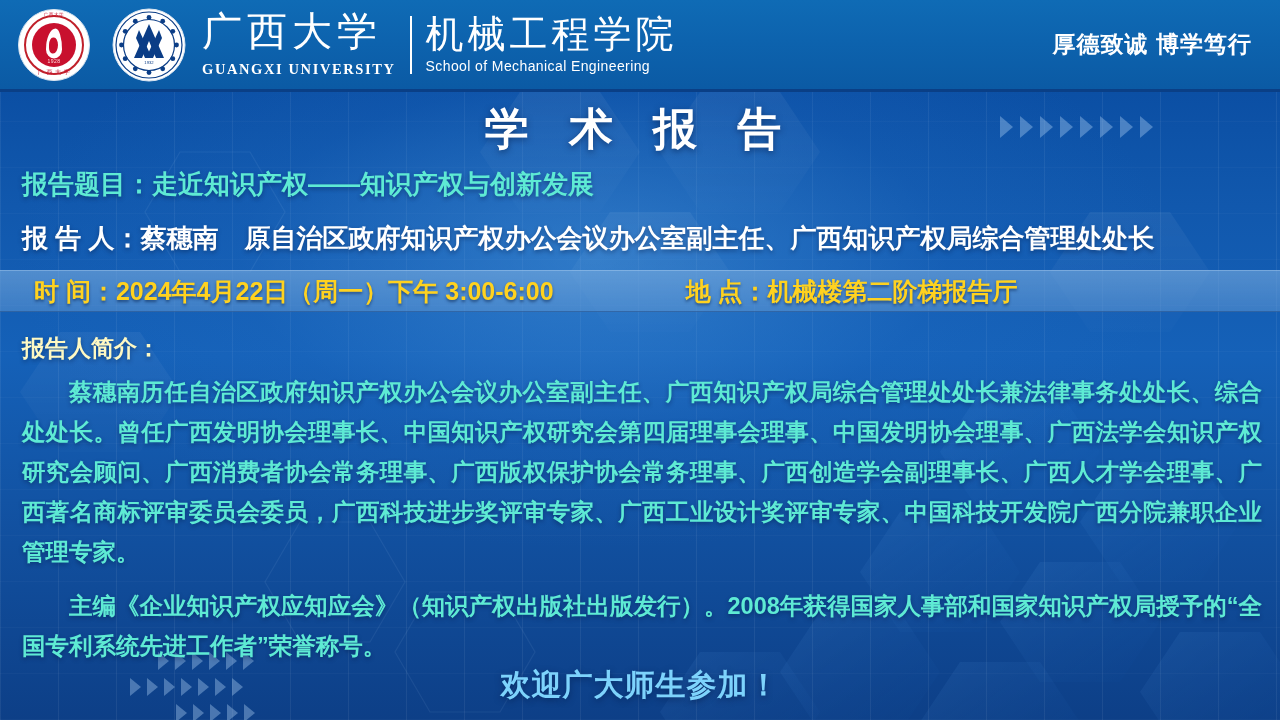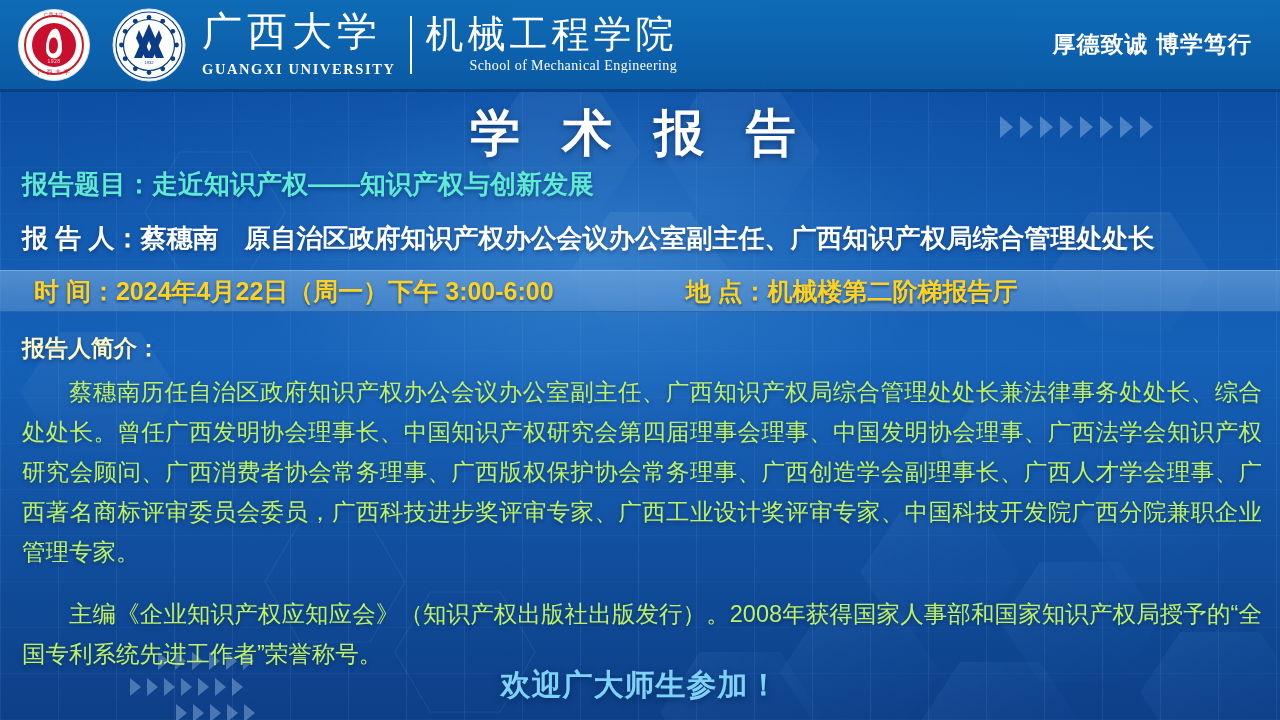--- a/index.html
+++ b/index.html
@@ -70,22 +70,21 @@
     font-family:"Liberation Serif","DejaVu Serif",serif; font-weight:700;
   }
   .divider-v { width:2px; height:58px; background:#fff; margin:0 14px; }
   .cn-name2 {
     color:#fff; font-size:38px; line-height:1;
     font-family:"DejaVu Serif","Liberation Serif",serif;
     letter-spacing:4px;
   }
   .en-name2 {
     color:#fff; font-size:14px; letter-spacing:.4px; margin-top:5px;
-    font-family:Liberation Serif, serif;
-    margin-left:44px;
+    font-family:Liberation Sans, sans-serif;
   }
   .motto {
     margin-left:auto; color:#fff; font-size:23px; letter-spacing:1px;
     font-weight:700; padding-right:10px;
   }
 
   
   #bgwrap { position:absolute; left:0; top:92px; width:1280px; height:628px; overflow:hidden; }
   #bgwrap .base {
     position:absolute; inset:0;
@@ -107,21 +106,21 @@
     background:radial-gradient(ellipse 52% 48% at 46% 42%,
       rgba(86,164,232,.42) 0%, rgba(36,112,200,.18) 45%, rgba(8,55,120,0) 74%);
   }
 
   
   #titlebar {
     position:absolute; left:0; top:92px; width:1280px; height:62px; z-index:6;
   }
   #title {
     position:absolute; left:0; right:0; top:8px; text-align:center;
-    color:#ffffff; font-size:50px; font-weight:700; letter-spacing:14px;
+    color:#ffffff; font-size:44px; font-weight:700; letter-spacing:14px;
     text-shadow:0 2px 6px rgba(0,26,70,.55);
   }
   .chev-row {
     position:absolute; display:flex; gap:7px; align-items:center;
   }
   .chev {
     width:0; height:0;
     border-top:11px solid transparent; border-bottom:11px solid transparent;
     border-left:13px solid rgba(175,210,245,.38);
   }
@@ -148,26 +147,26 @@
   }
   #timebar .tb-place {
     margin-left:132px; font-size:25px; font-weight:700; color:#ffd21f; white-space:nowrap;
     text-shadow:0 2px 3px rgba(0,24,66,.5);
   }
 
   #bio-label { left:22px; top:333px; font-size:23px; color:#fef9c3; }
 
   #bio-body {
     position:absolute; z-index:8; left:22px; top:372px; width:1240px;
-    color:#bef264; font-size:23.5px; font-weight:400; line-height:40px;
+    color:#5eead4; font-size:23.5px; font-weight:700; line-height:40px;
     text-shadow:0 2px 4px rgba(0,24,66,.45);
     text-align:justify; text-justify:inter-character;
   }
   #bio-body p { text-indent:2em; margin:0; }
-  #bio-body p.p2 { margin-top:22px; }
+  #bio-body p.p2 { margin-top:14px; }
 
   #welcome {
     position:absolute; z-index:9; left:0; right:0; top:665px; text-align:center;
     color:#7dd3fc; font-size:30px; font-weight:700; letter-spacing:1px;
     text-shadow:0 2px 6px rgba(0,24,66,.55);
   }
 
   
   .hexset { position:absolute; z-index:2; opacity:.55; }
 </style>

